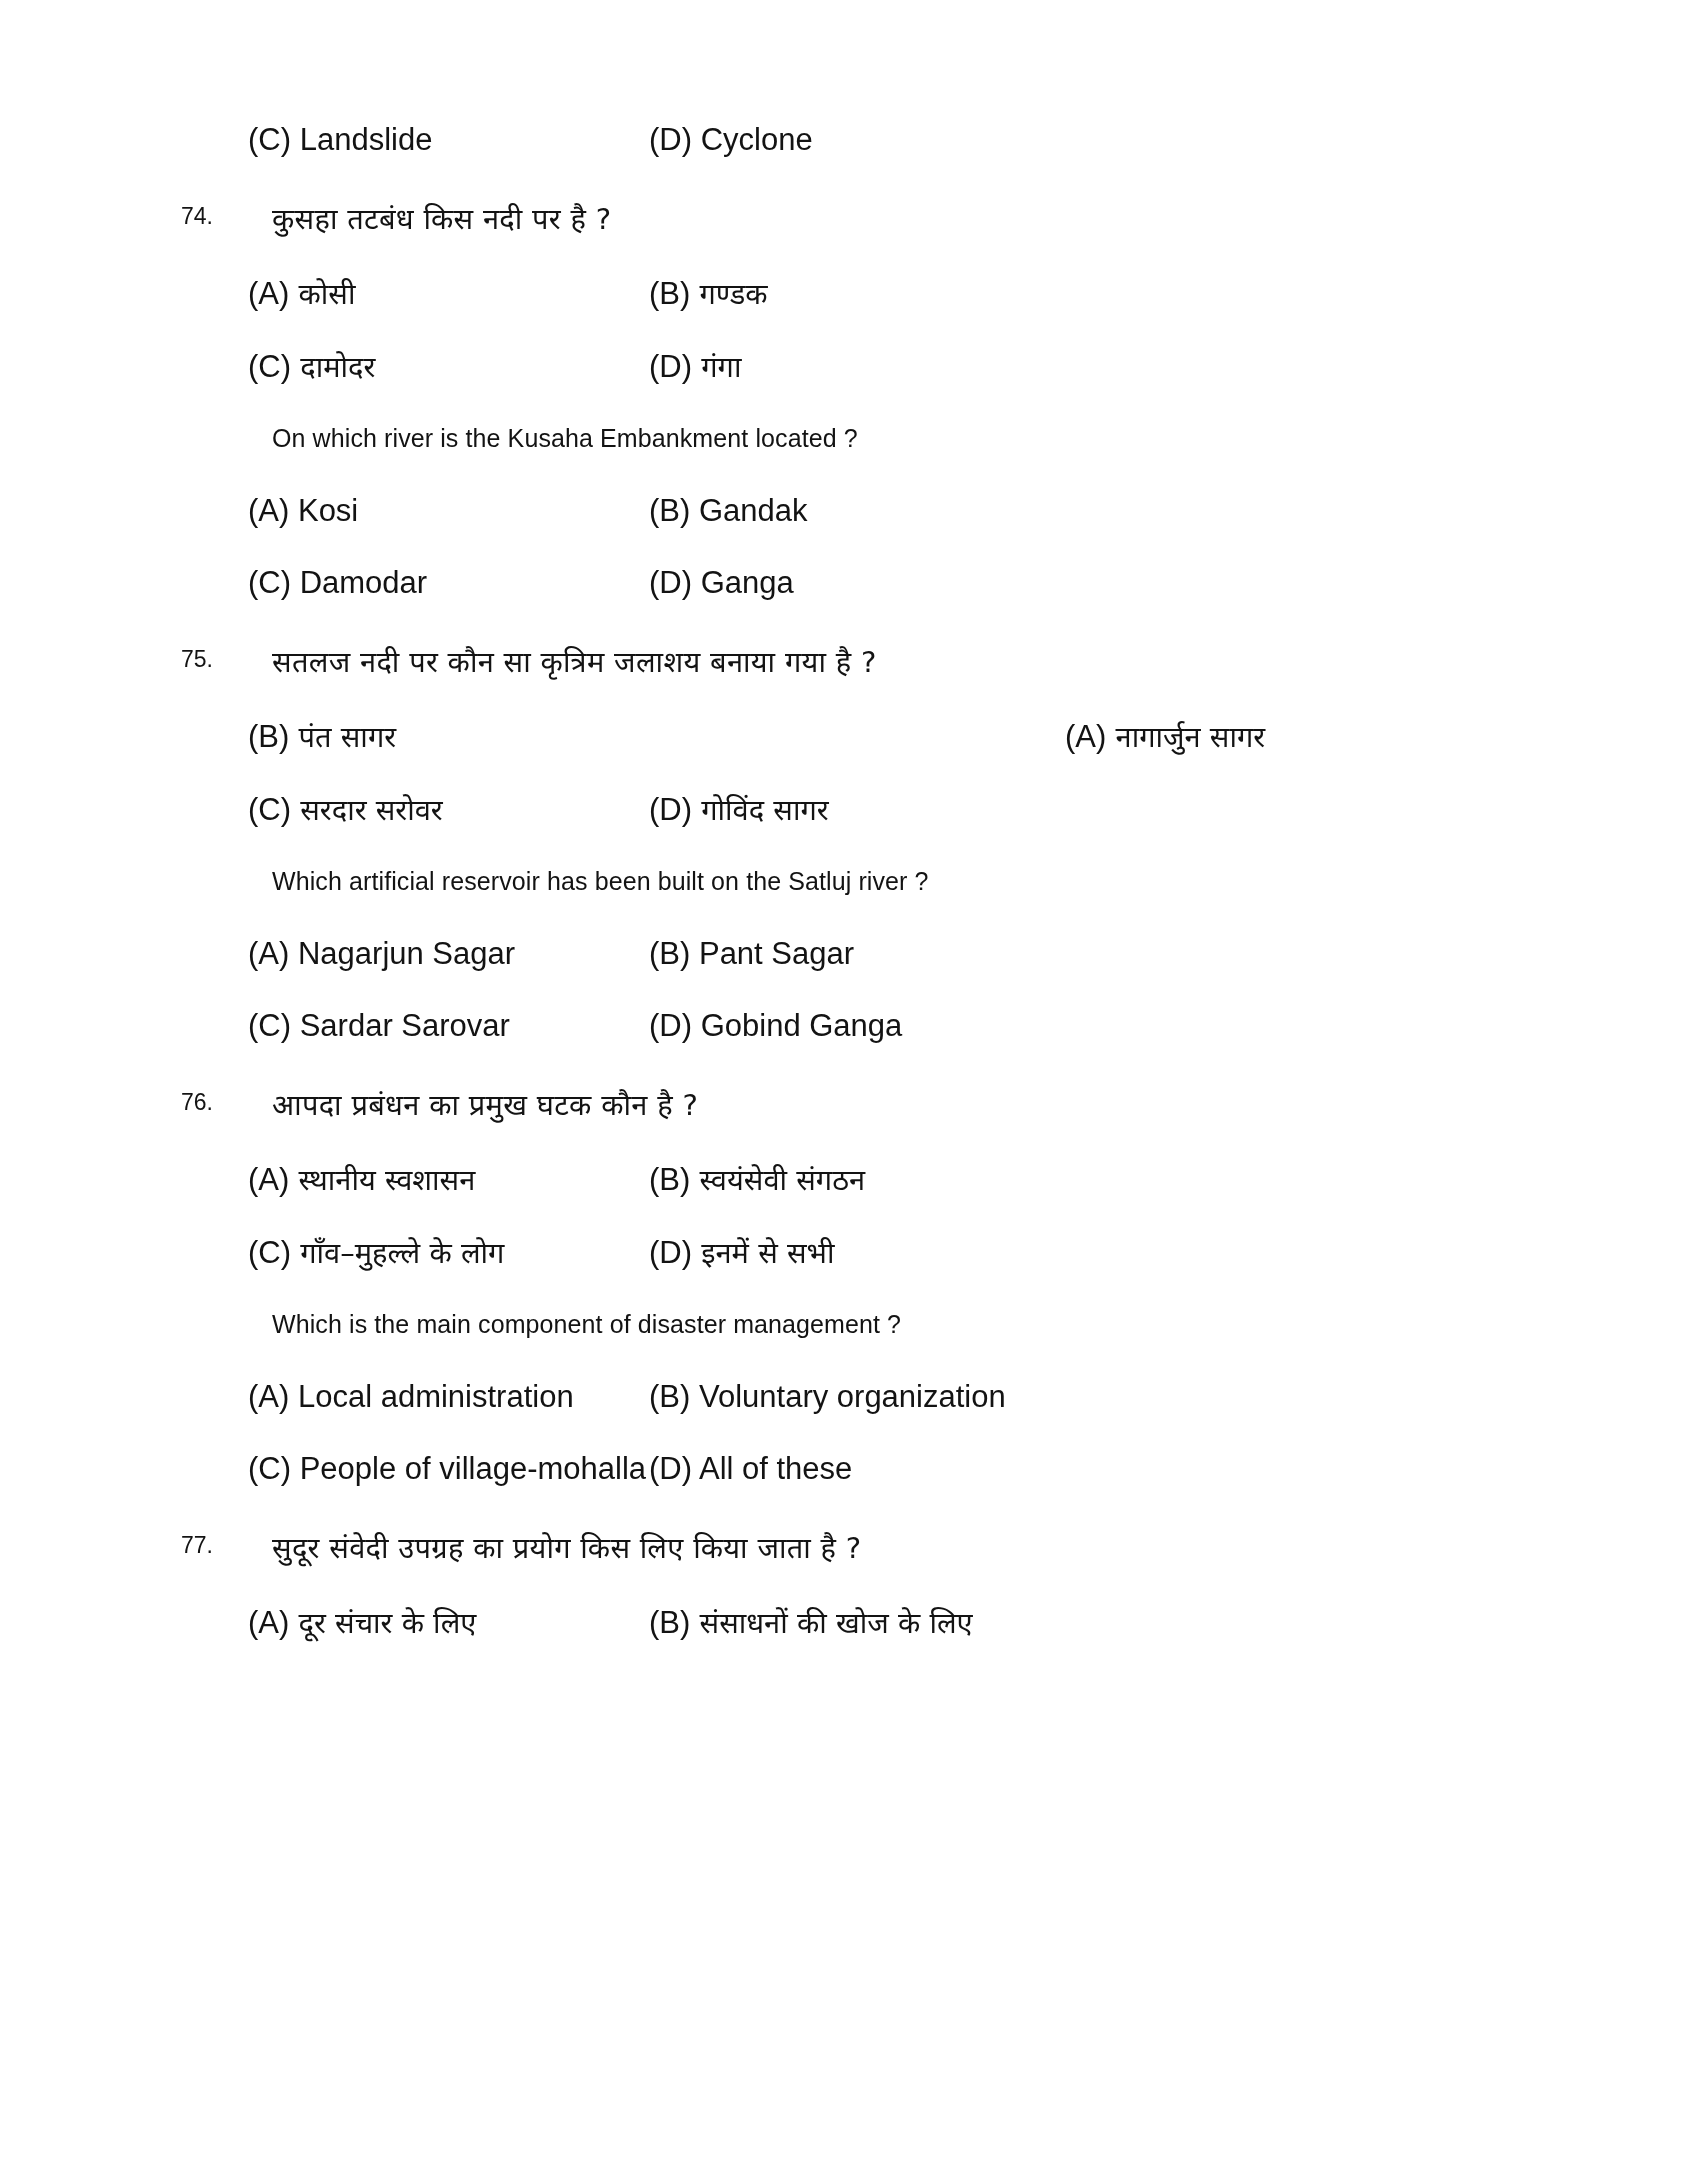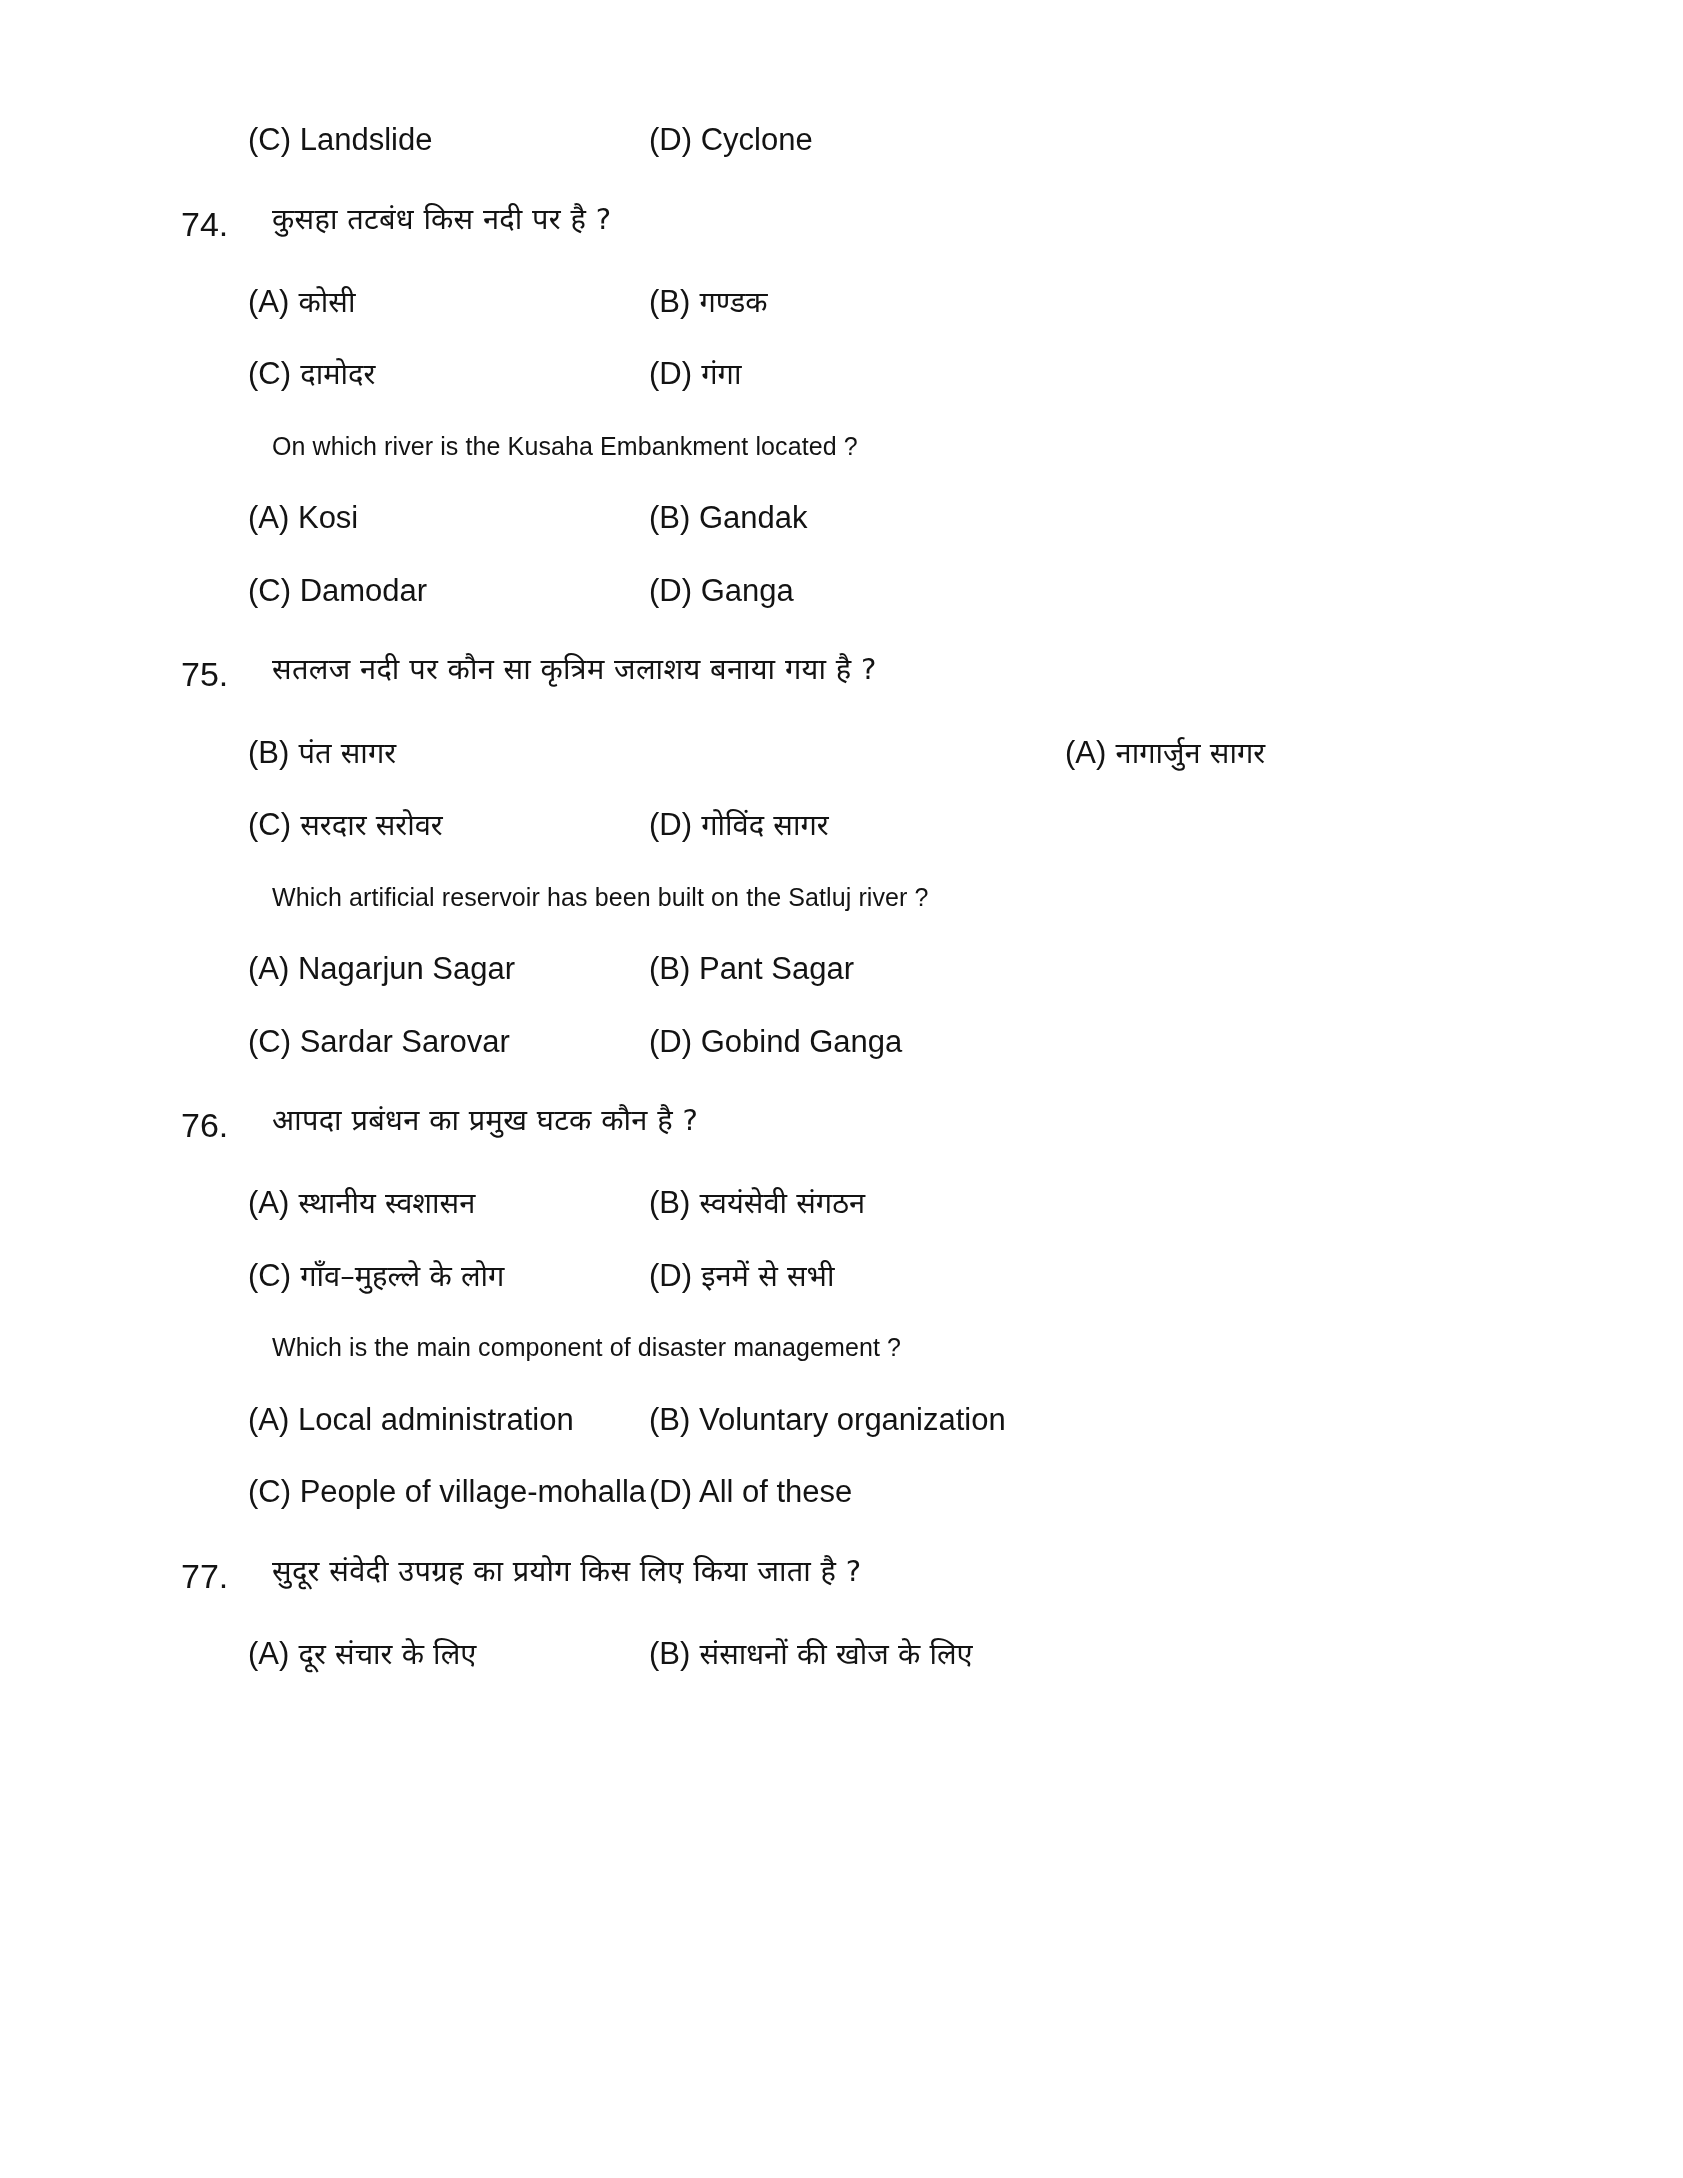--- a/index.html
+++ b/index.html
@@ -35,21 +35,21 @@
 
   
   .qrow {
     display: flex;
     align-items: flex-start;
     margin: 0 0 4px 0;
   }
   .qnum {
     width: 71px;
     flex: 0 0 71px;
-    font-size: 34px;
+    font-size: 23px;
     line-height: 1.45;
     text-align: left;
     padding-top: 2px;
     margin-left: -67px;
   }
   .qtext {
     flex: 1 1 auto;
     font-size: 31px;
     line-height: 1.5;
     margin-left: 20px;

